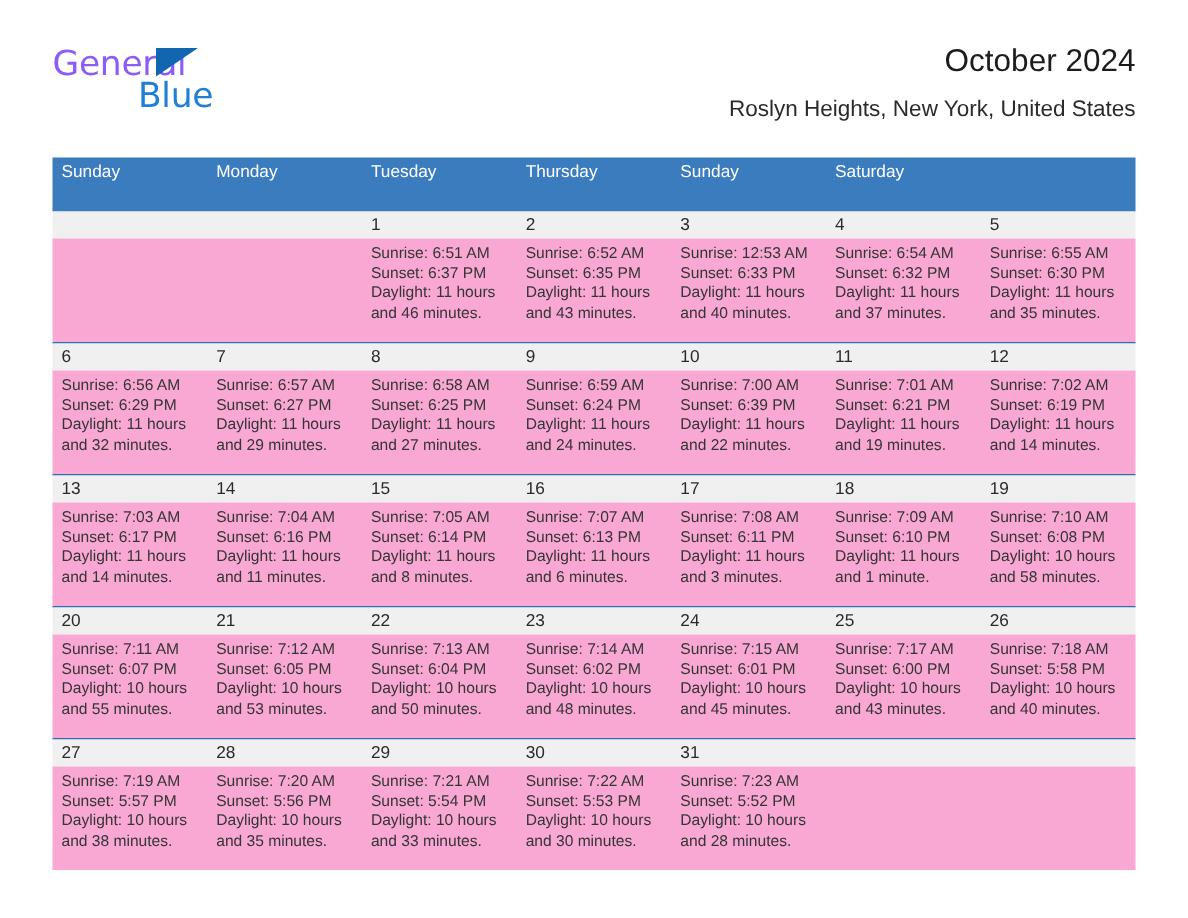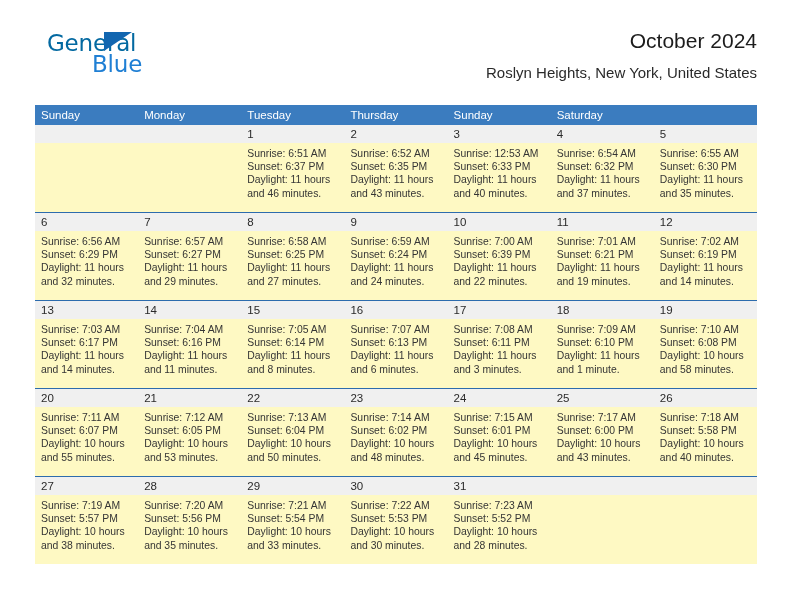--- a/index.html
+++ b/index.html
@@ -32,25 +32,25 @@
   }
   .brand {
     position: absolute;
     left: 0;
     top: 6px;
     width: 180px;
     height: 56px;
   }
   .brand-general {
     position: absolute;
-    left: 12px;
+    left: 0;
     top: 0;
     font-size: 23px;
     line-height: 26px;
-    color: #0369a1;
+    color: #8b5cf6;
     letter-spacing: -0.2px;
     font-family: "DejaVu Sans", sans-serif;
   }
   .brand-tri {
     position: absolute;
     left: 69px;
     top: 2px;
     width: 0;
     height: 0;
     border-left: 28px solid #1266b0;
@@ -103,21 +103,21 @@
   .cell {
     width: 103.143px;
     box-sizing: border-box;
   }
 
   
   .dow-row {
     background: #3b7cbf;
   }
   .dow {
-    height: 20px;
+    height: 36px;
     line-height: 20px;
     padding: 0 0 0 6px;
     font-size: 11.5px;
     color: #ffffff;
     white-space: nowrap;
     overflow: hidden;
   }
 
   
   .week {
@@ -133,21 +133,21 @@
   .daynum {
     height: 18px;
     line-height: 18px;
     padding: 0 0 0 6px;
     font-size: 11.5px;
     color: #2a2a2a;
     box-sizing: border-box;
     width: 103.143px;
   }
   .detail-row {
-    background: #fef9c3;
+    background: #f9a8d4;
     display: flex;
     height: 69px;
   }
   .detail {
     box-sizing: border-box;
     width: 103.143px;
     padding: 4px 4px 0 6px;
     font-size: 10.4px;
     line-height: 13.2px;
     color: #353535;

